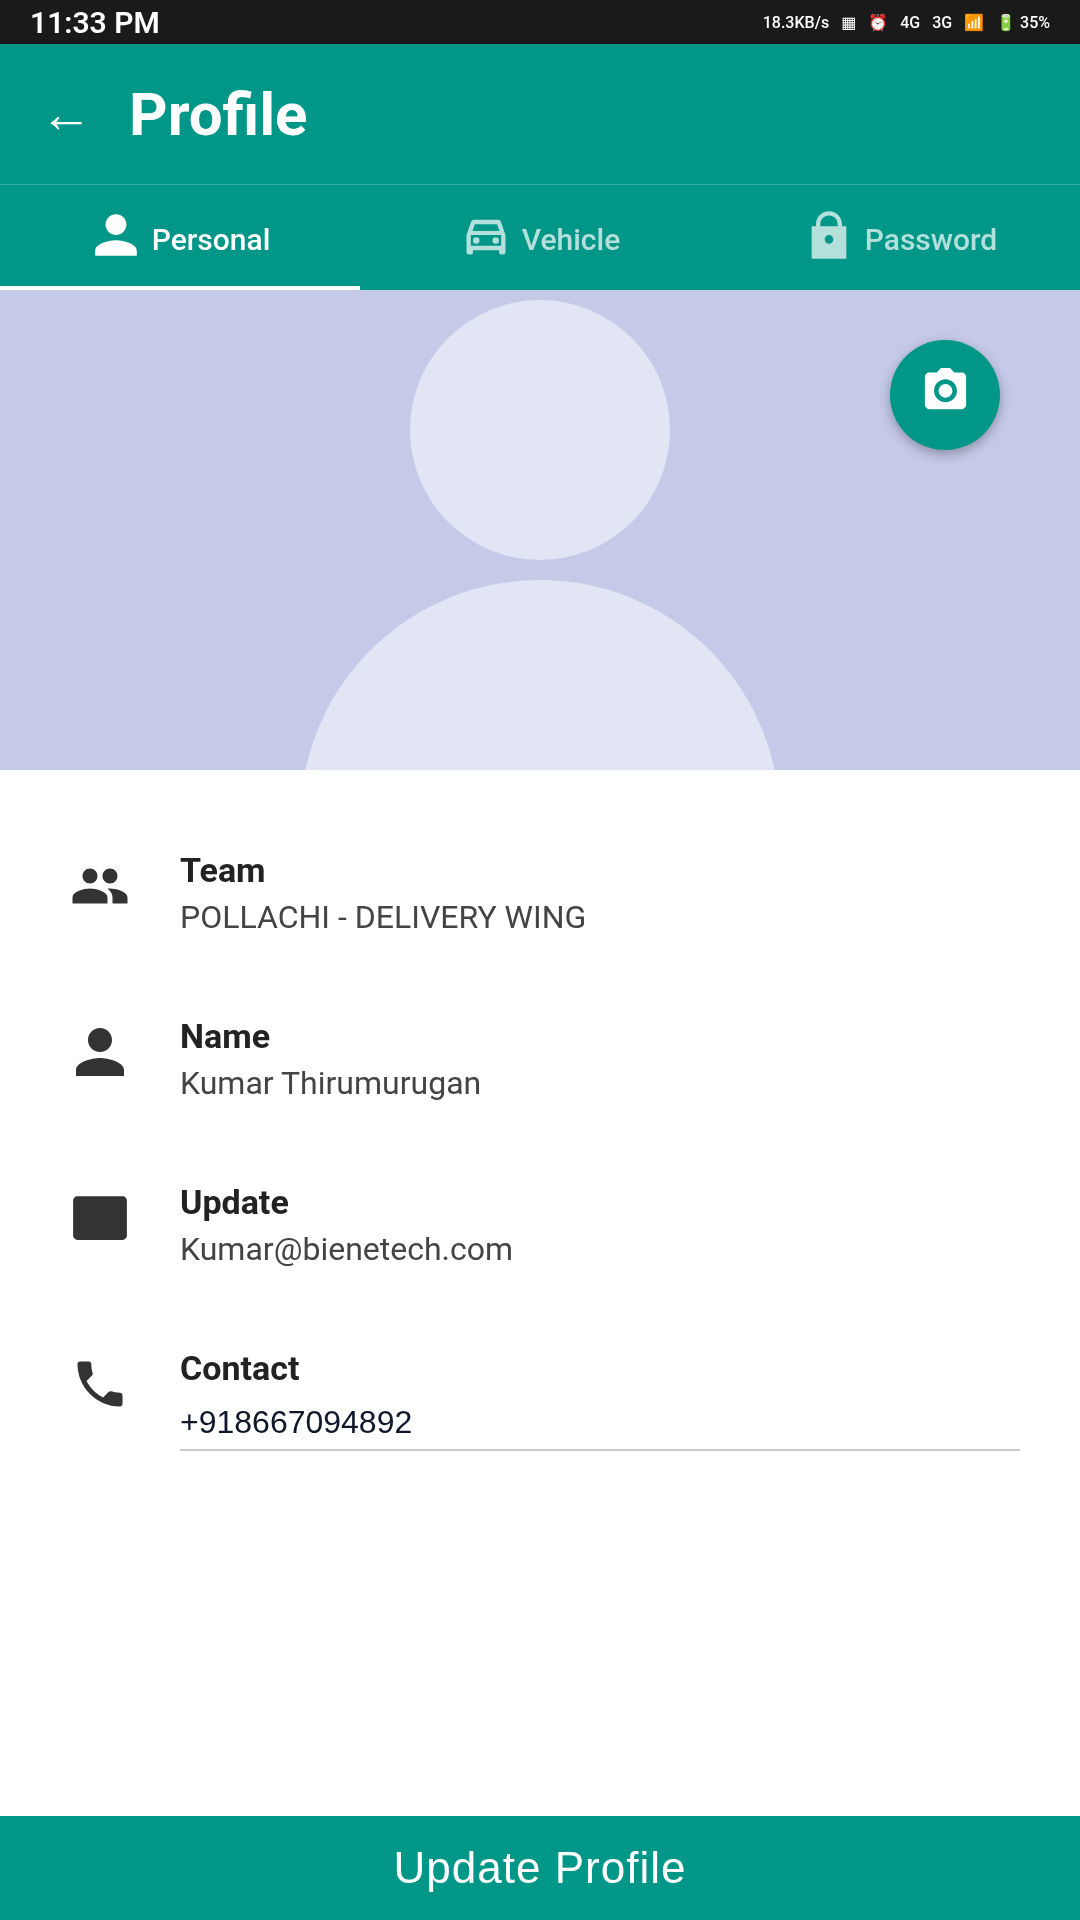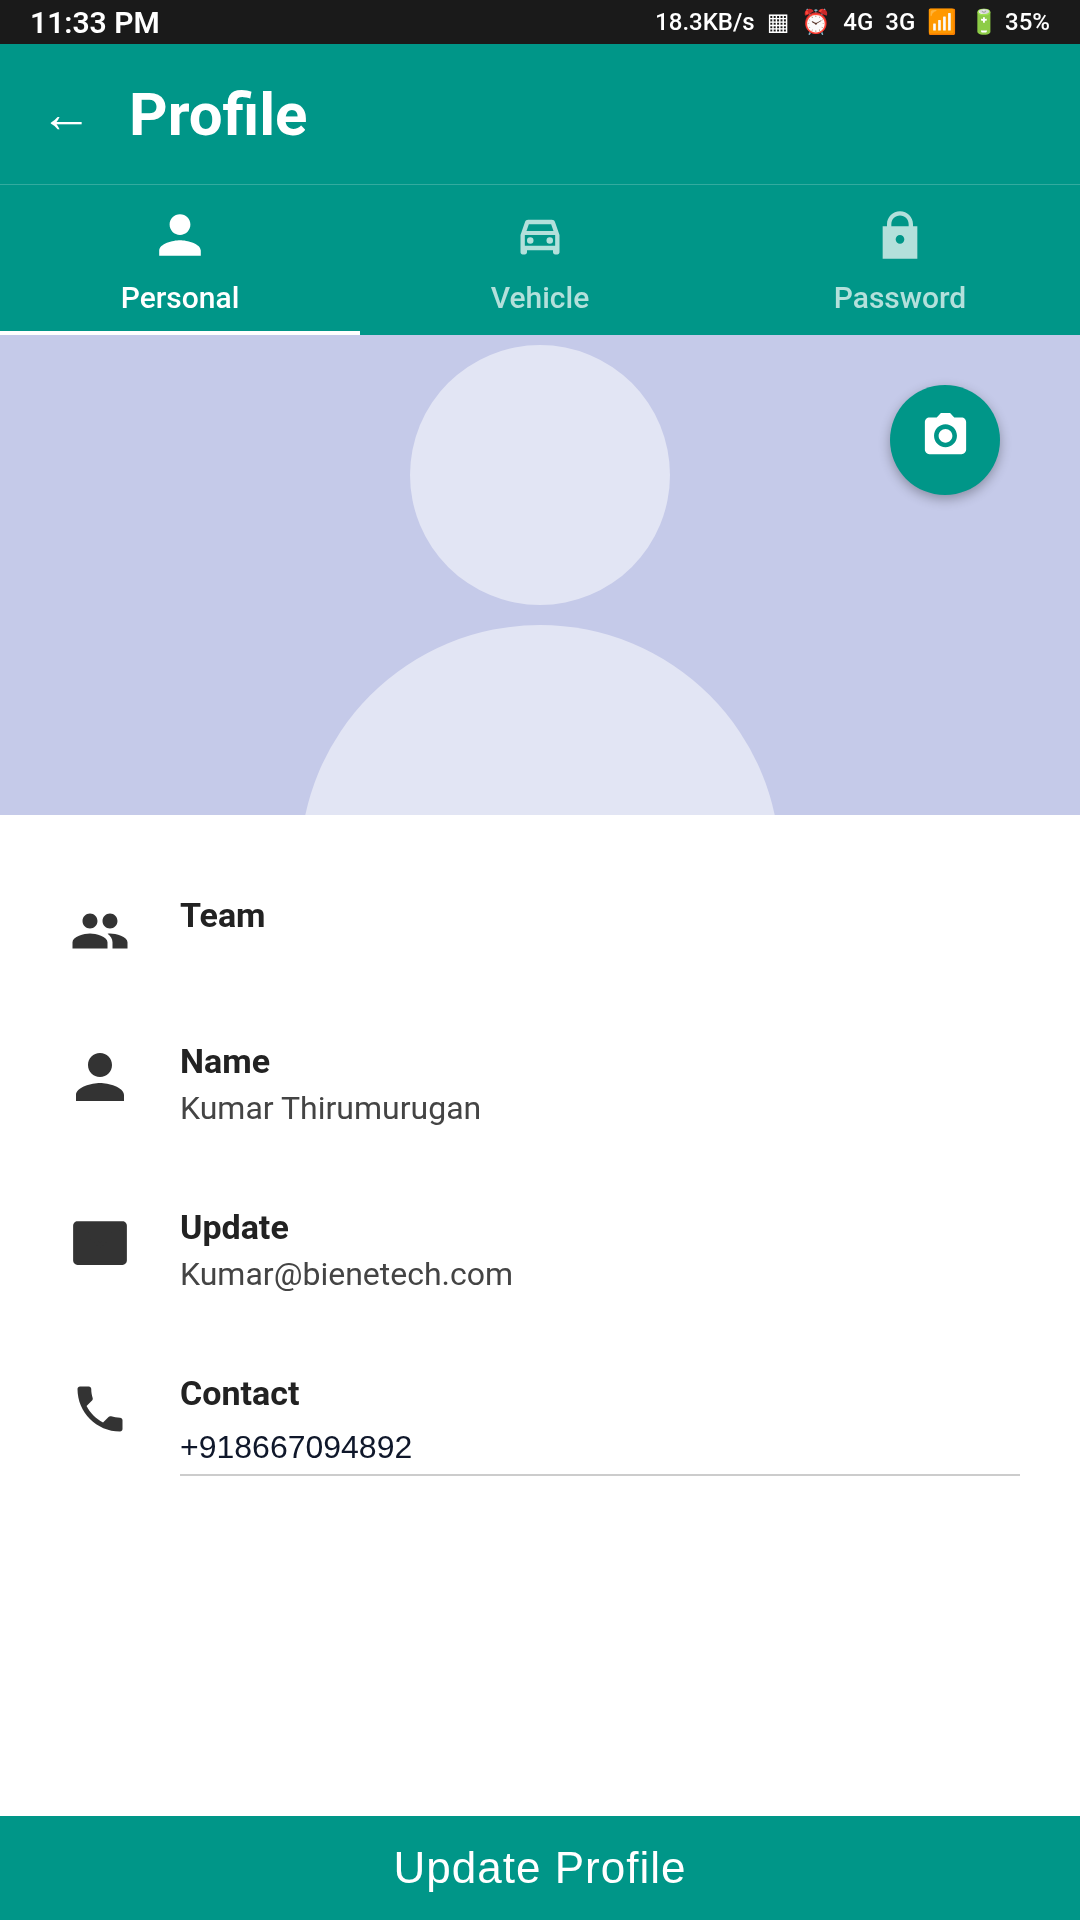--- a/index.html
+++ b/index.html
@@ -29,21 +29,21 @@
 
     .status-bar-left {
       font-size: 30px;
       font-weight: 600;
     }
 
     .status-bar-right {
       display: flex;
       align-items: center;
       gap: 12px;
-      font-size: 24px;
+      font-size: 16px;
     }
 
     
     .header {
       background: #009688;
       height: 140px;
       display: flex;
       align-items: center;
       padding: 0 40px;
       gap: 30px;
@@ -66,21 +66,21 @@
     
     .tabs {
       background: #009688;
       display: flex;
       border-top: 1px solid rgba(255,255,255,0.2);
     }
 
     .tab {
       flex: 1;
       display: flex;
-      flex-direction: column;
+      flex-direction: row;
       align-items: center;
       justify-content: center;
       padding: 24px 0 20px;
       color: rgba(255,255,255,0.7);
       cursor: pointer;
       position: relative;
       gap: 10px;
     }
 
     .tab.active {
@@ -318,20 +318,21 @@
 <div class="form-section">
 
   <div class="field-row">
     <div class="field-icon">
       <svg class="team-icon-svg" xmlns="http://www.w3.org/2000/svg" viewBox="0 0 24 24" fill="#333">
         <path d="M16 11c1.66 0 2.99-1.34 2.99-3S17.66 5 16 5c-1.66 0-3 1.34-3 3s1.34 3 3 3zm-8 0c1.66 0 2.99-1.34 2.99-3S9.66 5 8 5C6.34 5 5 6.34 5 8s1.34 3 3 3zm0 2c-2.33 0-7 1.17-7 3.5V19h14v-2.5c0-2.33-4.67-3.5-7-3.5zm8 0c-.29 0-.62.02-.97.05 1.16.84 1.97 1.97 1.97 3.45V19h6v-2.5c0-2.33-4.67-3.5-7-3.5z"></path>
       </svg>
     </div>
     <div class="field-content">
       <div class="field-label">Team</div>
+      <div class="field-value">POLLACHI - DELIVERY WING</div>
     </div>
   </div>
 
   <div class="field-row">
     <div class="field-icon">
       <svg class="person-icon-svg" xmlns="http://www.w3.org/2000/svg" viewBox="0 0 24 24" fill="#333">
         <path d="M12 12c2.7 0 4.8-2.1 4.8-4.8S14.7 2.4 12 2.4 7.2 4.5 7.2 7.2 9.3 12 12 12zm0 2.4c-3.2 0-9.6 1.6-9.6 4.8v2.4h19.2v-2.4c0-3.2-6.4-4.8-9.6-4.8z"></path>
       </svg>
     </div>
     <div class="field-content">

